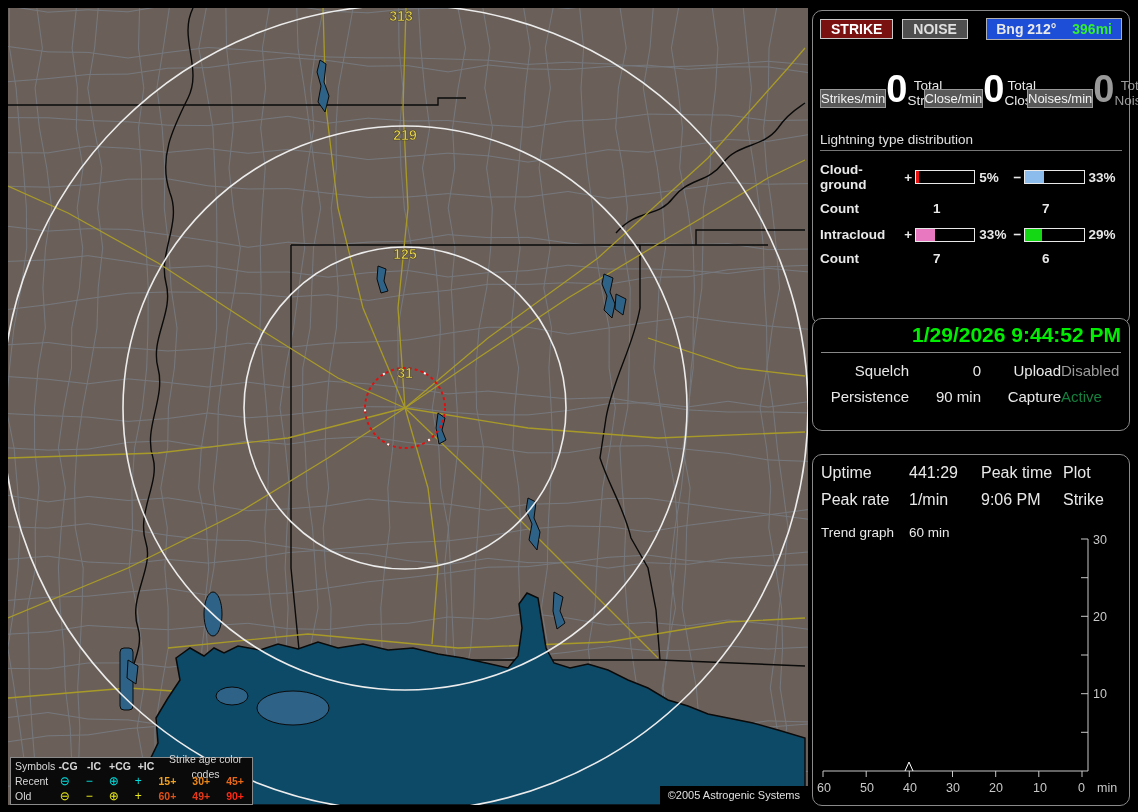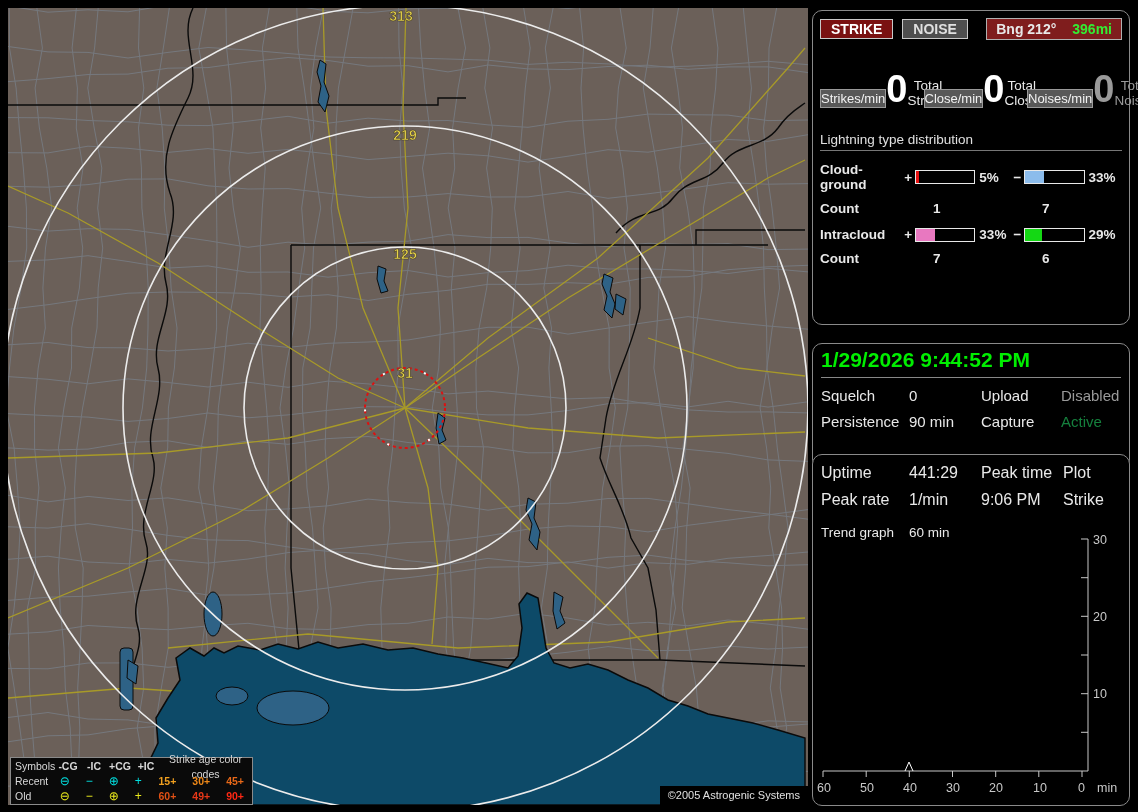--- a/index.html
+++ b/index.html
@@ -12,27 +12,27 @@
   .legend{position:absolute;left:2px;top:749px;width:243px;height:48px;background:#0a0a0a;border:1px solid #8a8a8a;font-size:10.5px;color:#d8d8d8;box-sizing:border-box;padding:1px 0 0 4px;}
   .lgrow{display:flex;height:15px;line-height:15px;align-items:center;}
   .lg-c1{width:40px;}
   .lg-sym{width:26px;text-align:center;font-weight:bold;}
   .lg-symg{width:26px;text-align:center;font-size:12px;}
   .lg-age{width:36px;text-align:center;font-weight:bold;}
   .lg-agetitle{flex:1;text-align:center;}
   
   .panel{position:absolute;left:812px;width:318px;background:#000;border:1px solid #8a8a8a;border-radius:10px;box-sizing:border-box;}
   #panel-counters{top:10px;height:315px;}
-  #panel-status{top:343px;height:126px;}
+  #panel-status{top:318px;height:113px;text-align:right;}
   #panel-trend{top:454px;height:352px;}
   .chip-row{display:flex;align-items:center;margin:7px 7px 0 7px;}
   .btn{font-size:14px;font-weight:bold;padding:1px 10px;border:1px solid #c8c8c8;cursor:default;}
   .btn-strike{background:#7a1111;color:#fff;}
   .btn-noise{background:#4e4e4e;color:#e0e0e0;margin-left:9px;}
-  .bng{margin-left:auto;background:#7f1d1d;border:1px solid #b0b0b0;padding:2px 9px;font-size:14px;font-weight:bold;display:flex;gap:16px;}
+  .bng{margin-left:auto;background:#1d4ed8;border:1px solid #b0b0b0;padding:2px 9px;font-size:14px;font-weight:bold;display:flex;gap:16px;}
   .bng-dist{color:#33ee33;}
   .cols{display:flex;justify-content:space-between;padding:0 7px;margin-top:27px;}
   .ccol{width:95px;display:flex;align-items:flex-end;}
   .chdr{width:100%;box-sizing:border-box;text-align:center;background:#585858;border:1px solid #9a9a9a;color:#f2f2f2;font-size:13px;padding:1px 0;}
   .rate{font-size:38px;font-weight:bold;line-height:1;margin-top:3px;color:#fff;}
   .tlabel{font-size:13.5px;margin-top:11px;width:100%;text-align:center;}
   .tval{font-size:13.5px;margin-top:7px;}
   .dim{color:#9a9a9a;}
   .dist-title{margin:24px 7px 0 7px;font-size:13.5px;color:#e0e0e0;border-bottom:1px solid #777;padding-bottom:3px;}
   .drow{display:flex;align-items:center;margin:11px 7px 0 7px;font-size:13.5px;font-weight:bold;}

